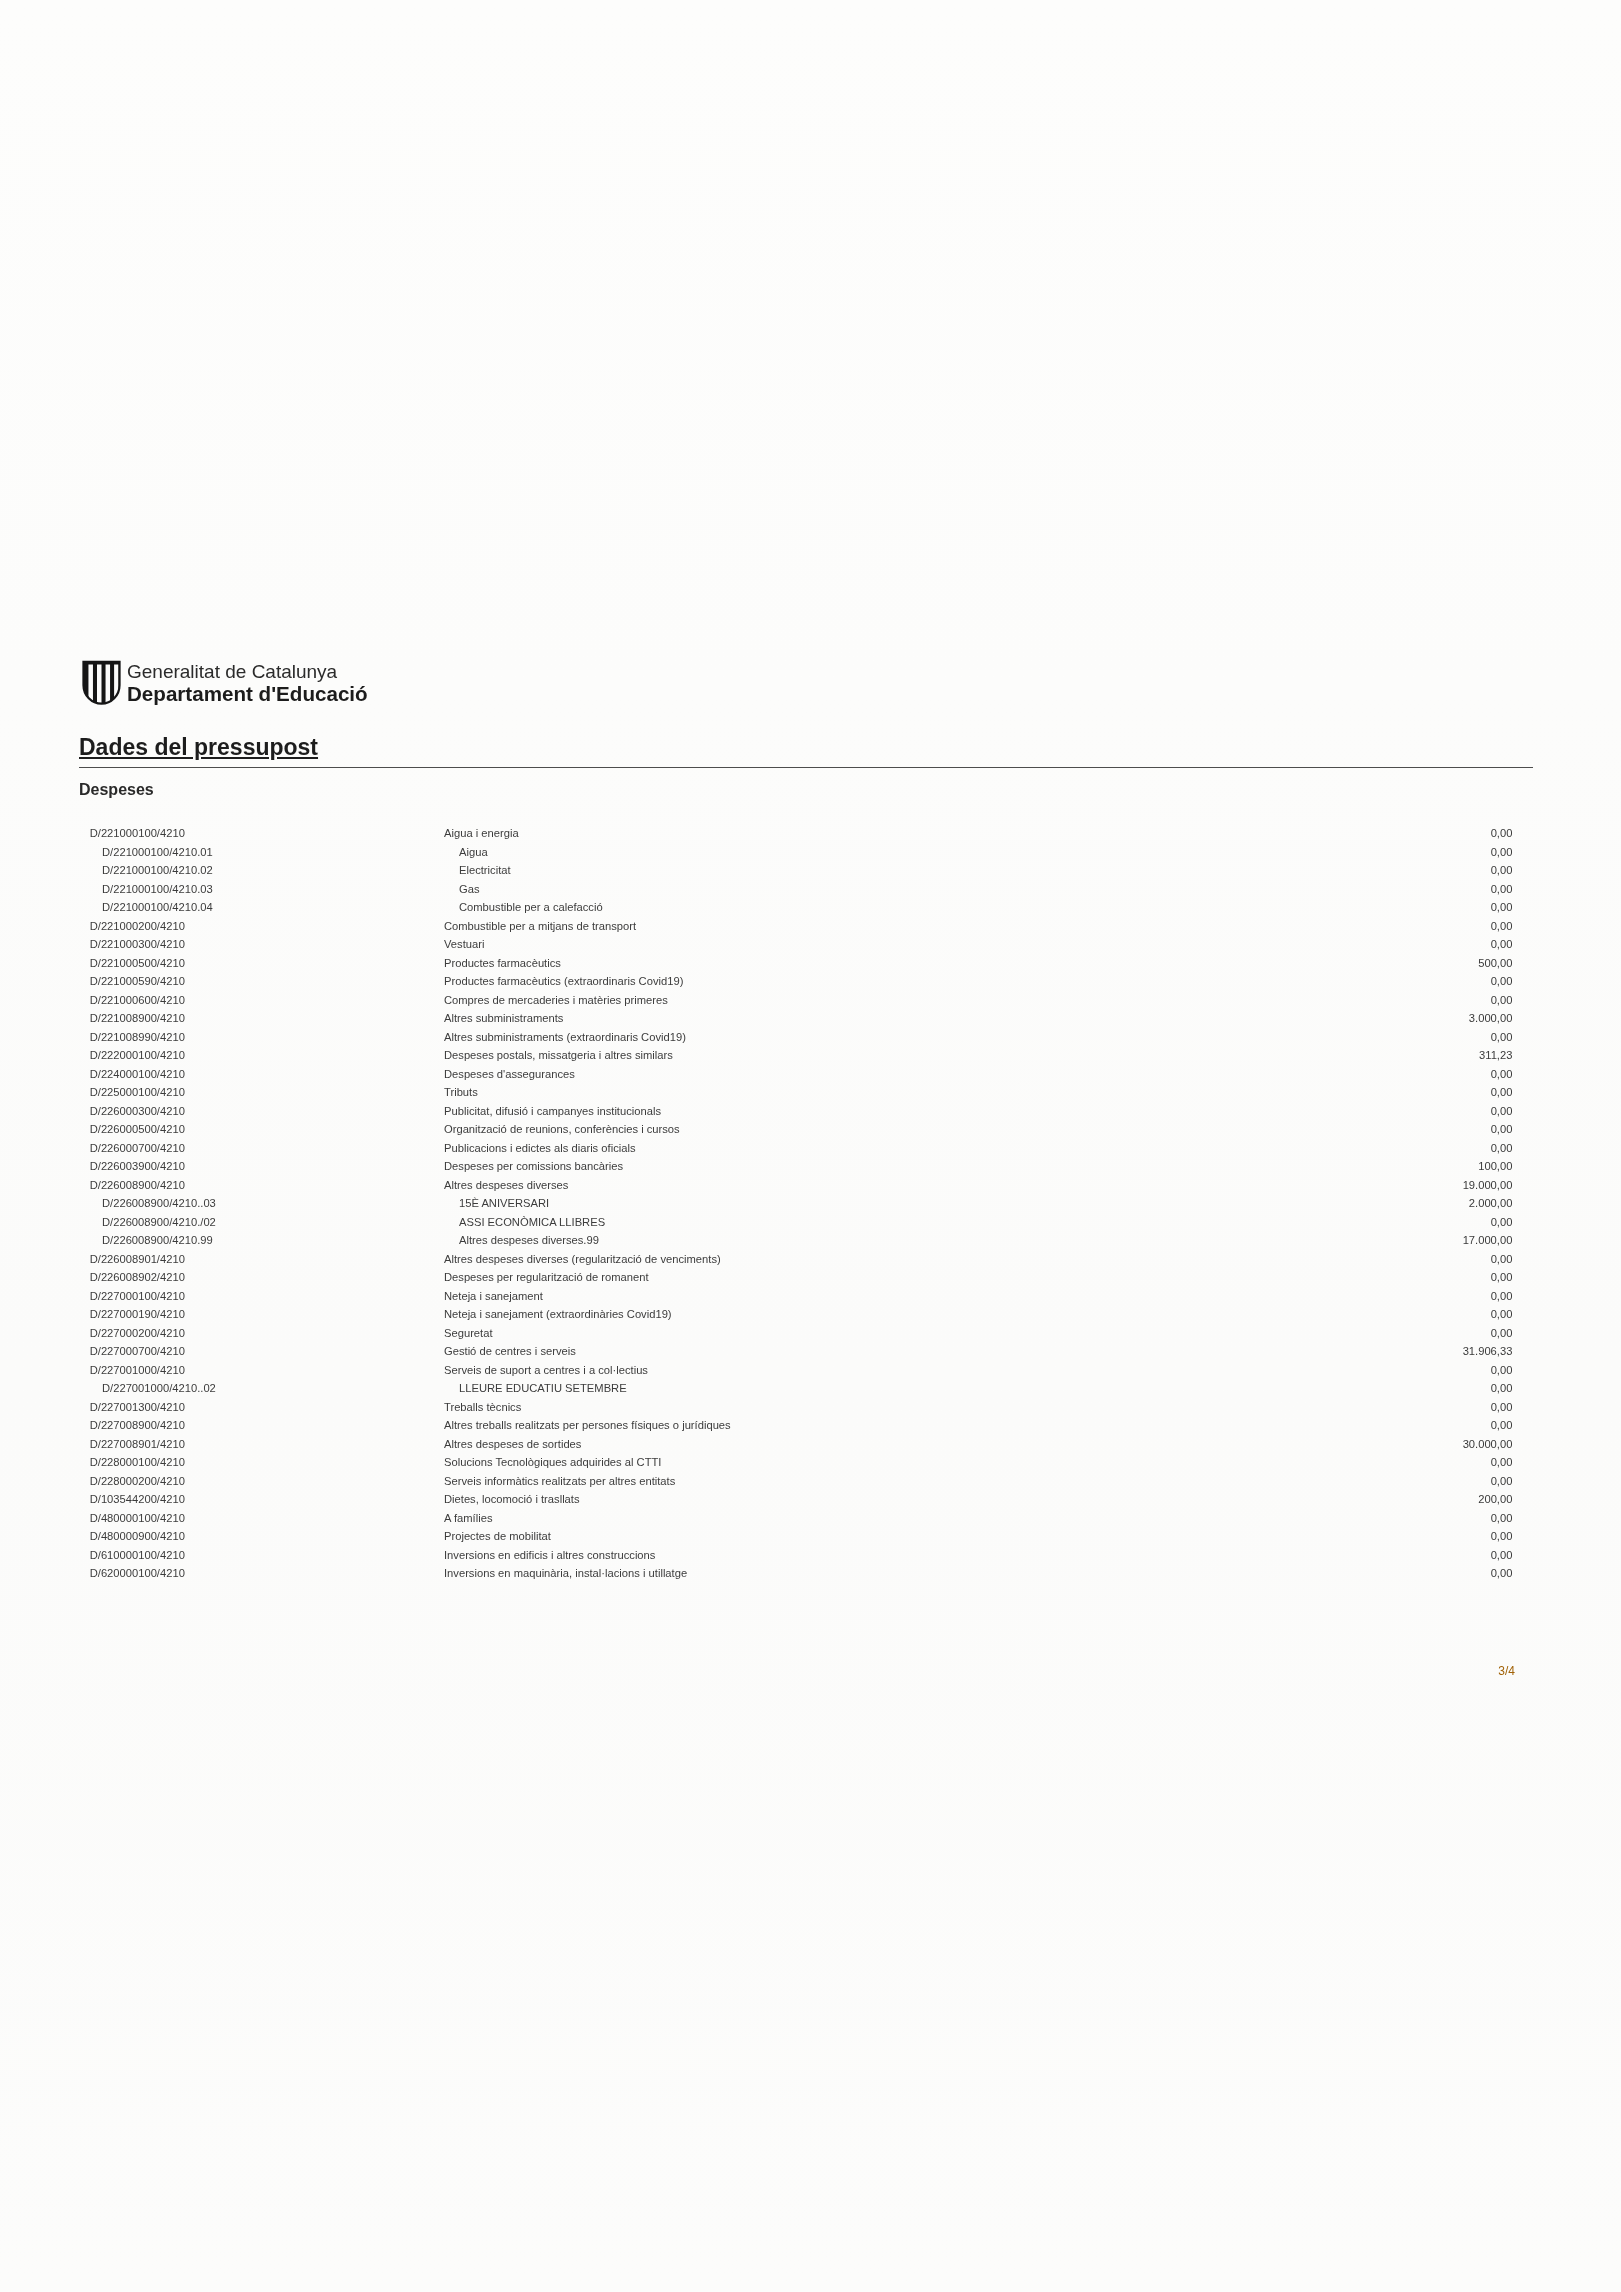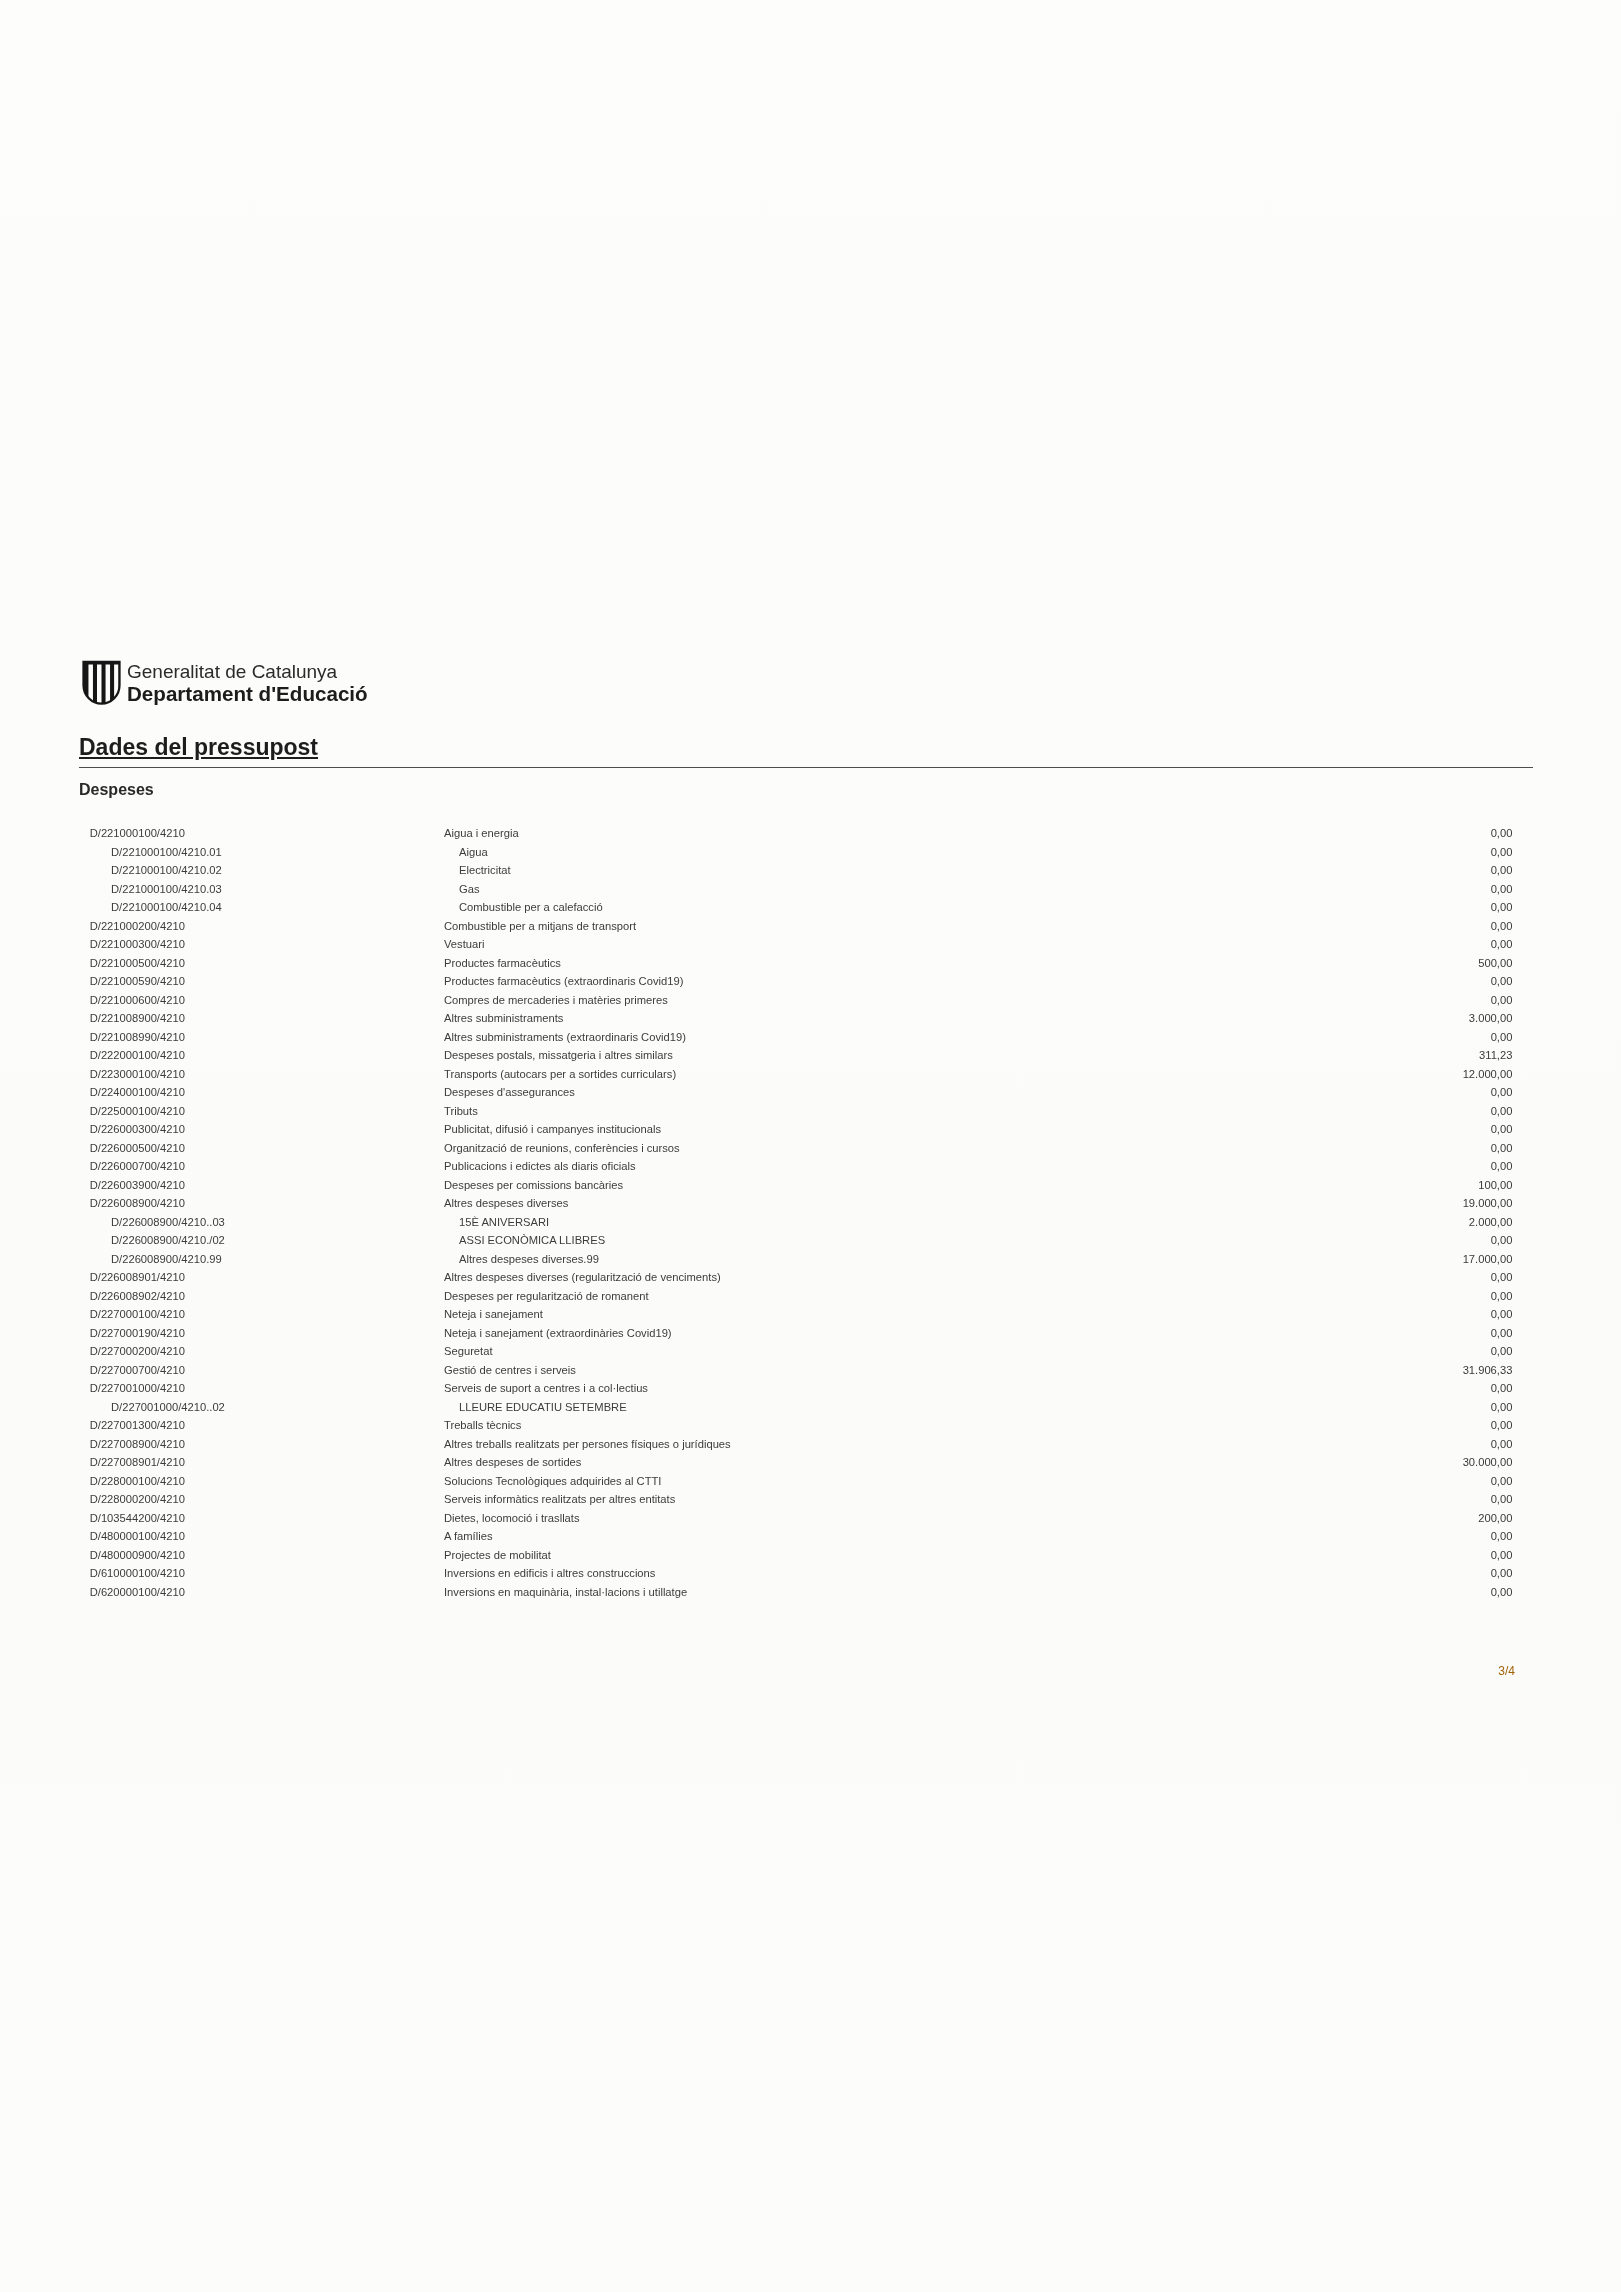--- a/index.html
+++ b/index.html
@@ -60,21 +60,21 @@
   .th-import   { right:3.6px; }
 
   .rows { position:relative; padding-top:9px; }
   .row { position:relative; height:18.5px; }
   .cell {
     position:absolute; top:0;
     font-size:11.2px; line-height:18.5px;
     white-space:nowrap; color:#3c3c3c;
   }
   .cell.codi { left:10.7px; }
-  .row.sub .cell.codi { left:32px;text-align:right; }
+  .row.sub .cell.codi { left:23px;text-align:right; }
   .cell.nom { left:365px; }
   .row.sub .cell.nom { left:380px; }
   .cell.imp { right:3.6px; color:#3a3a3a; }
 
   .page-number {
     position:absolute; right:106px; top:1664px;
     font-size:12px; color:#a16207;
   }
 </style>
 </head>
@@ -173,25 +173,20 @@
         <span class="cell codi">D/221008990/4210</span>
         <span class="cell nom">Altres subministraments (extraordinaris Covid19)</span>
         <span class="cell imp">0,00</span>
       </div>
       <div class="row">
         <span class="cell codi">D/222000100/4210</span>
         <span class="cell nom">Despeses postals, missatgeria i altres similars</span>
         <span class="cell imp">311,23</span>
       </div>
       <div class="row">
-        <span class="cell codi">D/223000100/4210</span>
-        <span class="cell nom">Transports (autocars per a sortides curriculars)</span>
-        <span class="cell imp">12.000,00</span>
-      </div>
-      <div class="row">
         <span class="cell codi">D/224000100/4210</span>
         <span class="cell nom">Despeses d'assegurances</span>
         <span class="cell imp">0,00</span>
       </div>
       <div class="row">
         <span class="cell codi">D/225000100/4210</span>
         <span class="cell nom">Tributs</span>
         <span class="cell imp">0,00</span>
       </div>
       <div class="row">

